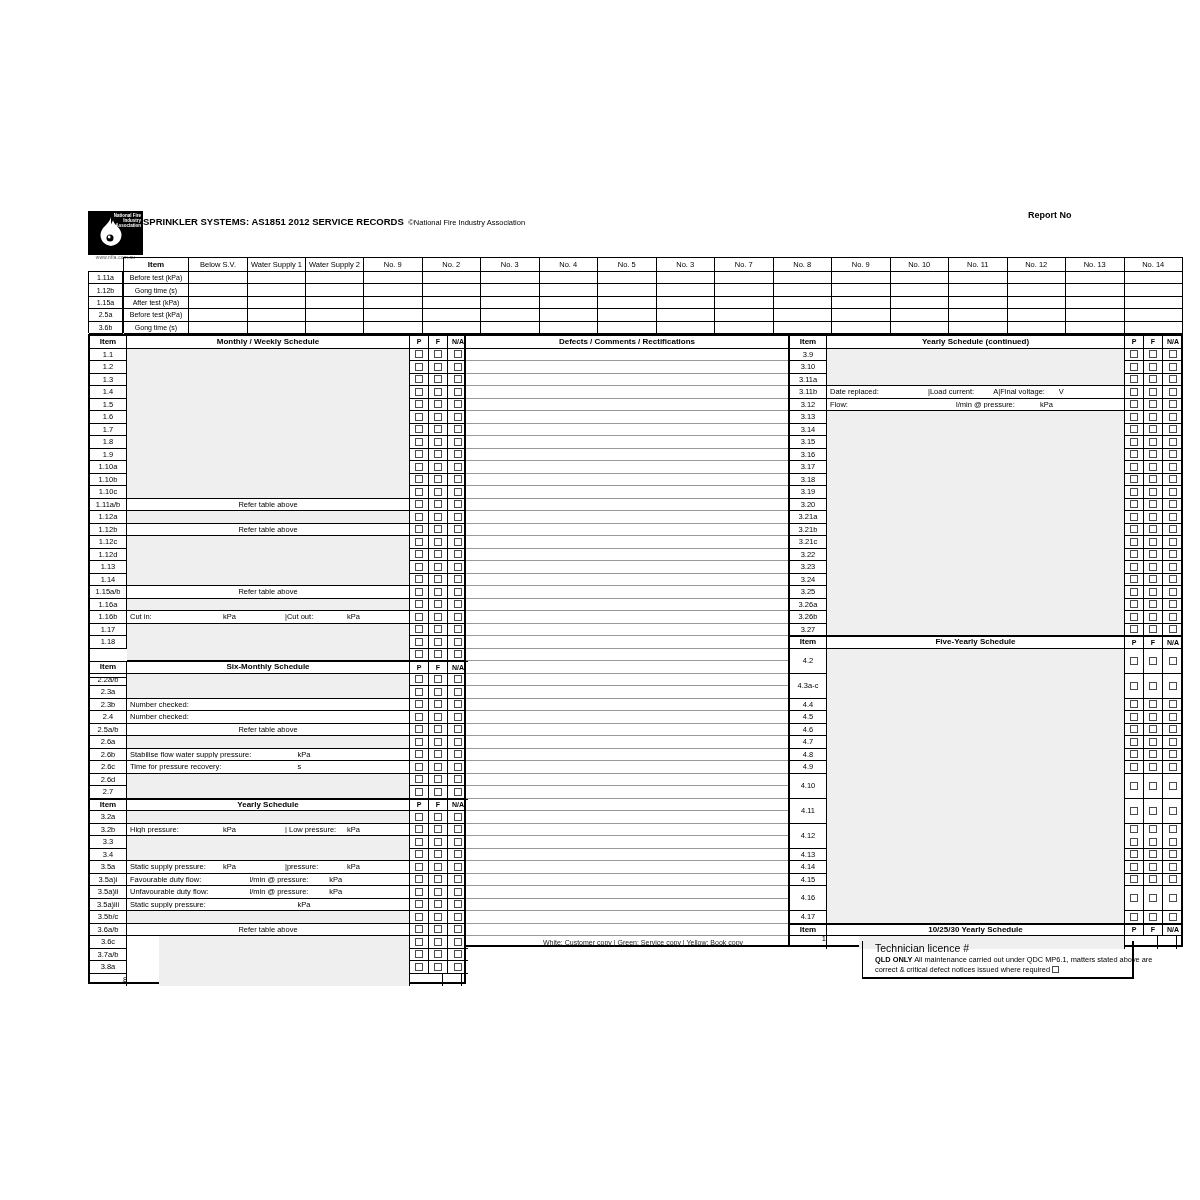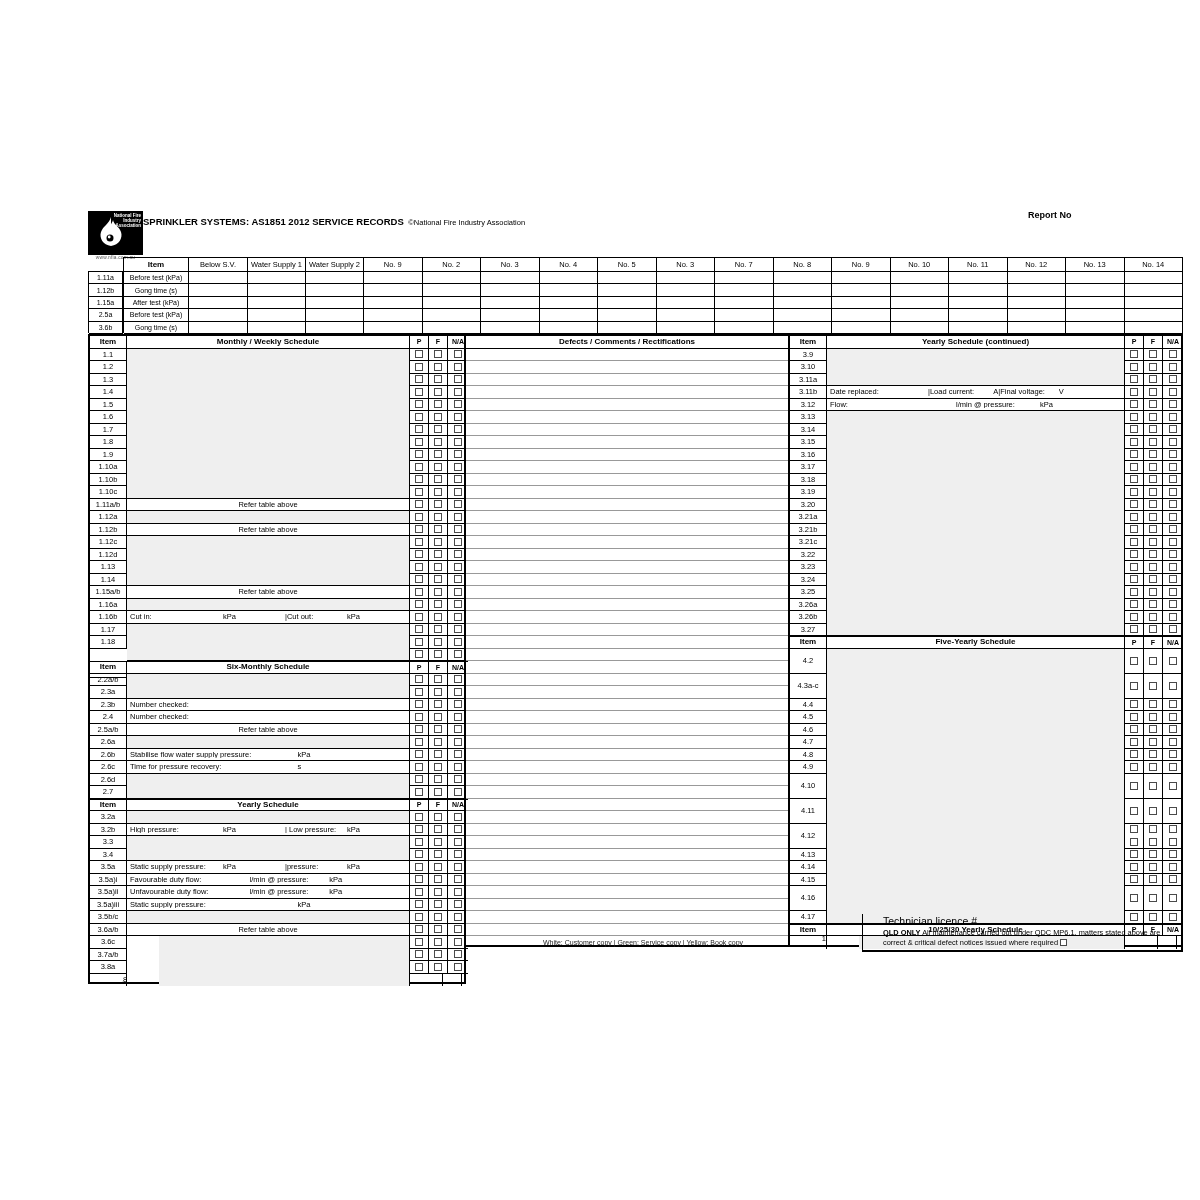--- a/index.html
+++ b/index.html
@@ -71,21 +71,21 @@
   #middle-panel .cell{border-right:none;}
   .mhdr{font-weight:bold;font-size:8px;justify-content:center;border-bottom:1px solid #000;}
   .dline{border-bottom:1px solid #999;}
   .note{font-size:7px;justify-content:center;border-bottom:none;color:#222;}
 
   
   #mid-footer{left:466px;top:946.5px;width:396px;height:37.5px;border:2px solid #000;border-top:none;border-right:none;box-sizing:border-box;position:absolute;}
   #mid-footer .lbl{position:absolute;font-size:10.5px;white-space:nowrap;}
   #scn{left:4px;top:3px;}  #tn{left:200px;top:3px;}
   #scs{left:4px;top:21px;} #ts{left:200px;top:21px;}
-  #right-footer{left:862px;top:914px;width:321px;height:37.5px;border:2px solid #000;border-top:none;border-left:1.5px solid #000;box-sizing:border-box;padding-left:20px;position:absolute;}
+  #right-footer{left:862px;top:941px;width:272px;height:37.5px;border:2px solid #000;border-top:none;border-left:1.5px solid #000;box-sizing:border-box;padding-left:12px;position:absolute;}
   .licence{font-size:10.5px;margin-top:1px;}
   .qld{font-size:7.4px;line-height:1.3;width:288px;margin-top:1px;}
   .qld b{font-weight:bold;}
   .cbx.inline{display:inline-block;width:5px;height:5px;vertical-align:-1px;margin-left:2px;}
 </style>
 </head>
 <body>
 
 <div id="canvas">
 

